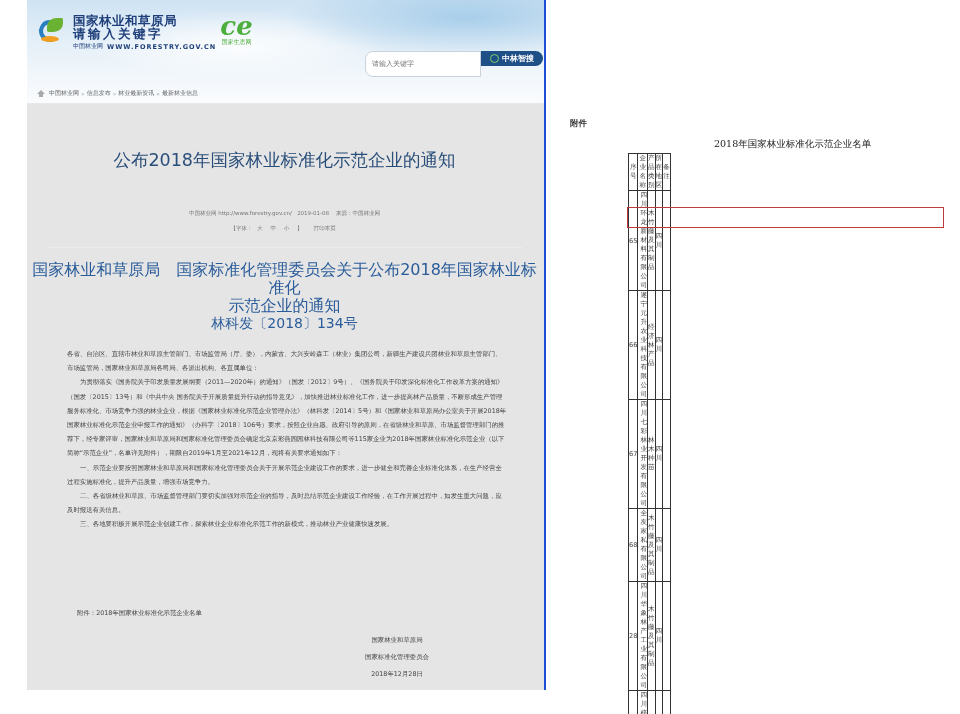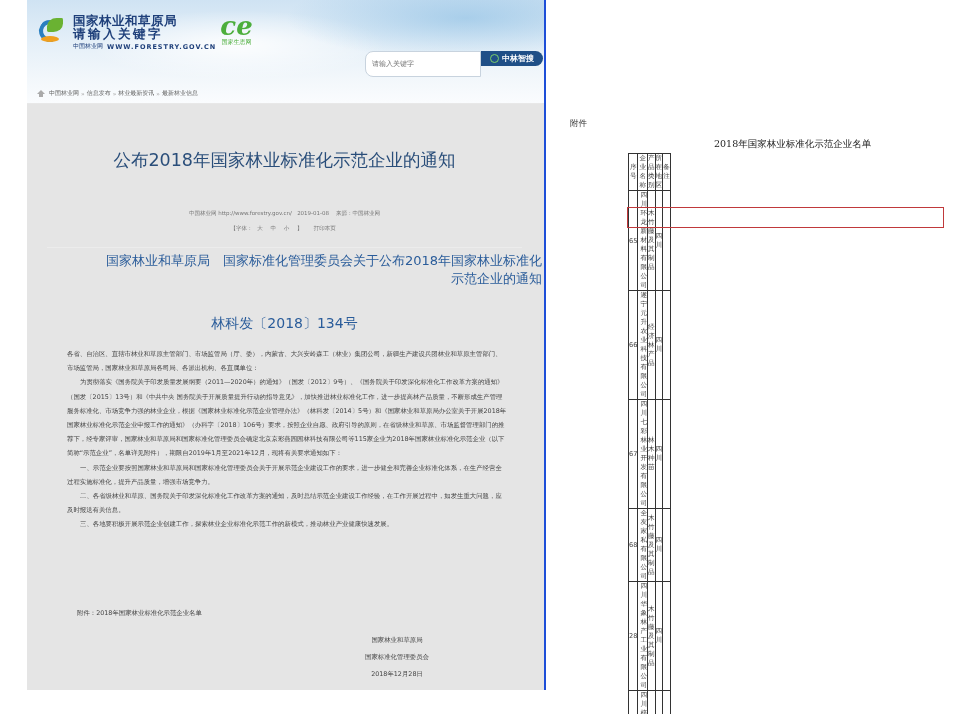--- a/index.html
+++ b/index.html
@@ -38,29 +38,29 @@
   .breadcrumb .home { display:inline-block; width:8px; height:7px; margin-right:4px; position:relative; }
   .breadcrumb .home::before { content:""; position:absolute; left:0; top:0; border-left:4px solid transparent; border-right:4px solid transparent; border-bottom:4px solid #aaa; }
   .breadcrumb .home::after { content:""; position:absolute; left:2px; top:4px; width:4px; height:3px; background:#aaa; }
   .breadcrumb .sep { margin:0 2px; color:#999; }
   .card { position:absolute; left:0; top:103px; width:515px; height:587px; border-top:1px solid #e8e8e8; }
   .title { position:absolute; left:0; width:515px; top:44px; text-align:center; font-size:17.5px; color:#2a4e7a; line-height:24px; }
   .meta1 { position:absolute; left:0; width:515px; top:106px; text-align:center; font-size:5.5px; color:#777; }
   .meta2 { position:absolute; left:0; width:515px; top:121px; text-align:center; font-size:5.5px; color:#777; }
   .meta2 span { margin:0 3px; }
   .hr { position:absolute; left:20px; top:143px; width:475px; height:1px; background:#ececec; }
-  .subtitle { position:absolute; left:0; width:515px; top:148px; text-align:right; font-size:13px; color:#2a5c9a; line-height:18px; }
+  .subtitle { position:absolute; left:0; width:515px; top:157px; text-align:center; font-size:16px; color:#2a5c9a; line-height:18px; }
   .docnum { position:absolute; left:0; width:515px; top:211px; text-align:center; font-size:14px; color:#2a5c9a; }
   .body { position:absolute; left:40px; top:243px; width:440px; font-size:6.4px; color:#444; line-height:14.2px; }
   .body p { margin:0; }
   .body .ind { text-indent:13px; }
   .attach { position:absolute; left:50px; top:505px; font-size:6.4px; color:#444; }
   .sign { position:absolute; left:310px; width:120px; text-align:center; font-size:6.4px; color:#444; }
   .right { position:absolute; left:570px; top:118px; }
-  .r-label { font-size:8.5px; color:#333; }
+  .r-label { font-size:8.5px; color:#333;font-weight:bold; }
   .tbl-title { position:absolute; left:144px; top:20px; font-size:9.5px; color:#222; font-family:"DejaVu Serif", serif; white-space:nowrap; }
   table.list { position:absolute; left:58px; top:35px; border-collapse:collapse; font-size:6.6px; color:#444; }
   table.list td, table.list th { border:1px solid #333; height:18px; padding:0; text-align:center; font-weight:normal; }
   table.list td.name { text-align:left; padding-left:2px; }
   .hl { position:absolute; left:627px; top:207px; width:317px; height:21px; border:1.5px solid #c0393b; box-sizing:border-box; pointer-events:none; }
 </style>
 </head>
 <body>
 
 <div class="left-panel">
@@ -126,21 +126,21 @@
     <div class="subtitle">
       <div>国家林业和草原局　国家标准化管理委员会关于公布2018年国家林业标准化</div>
       <div>示范企业的通知</div>
     </div>
     <div class="docnum">林科发〔2018〕134号</div>
 
     <div class="body">
       <p>各省、自治区、直辖市林业和草原主管部门、市场监管局（厅、委），内蒙古、大兴安岭森工（林业）集团公司，新疆生产建设兵团林业和草原主管部门、市场监管局，国家林业和草原局各司局、各派出机构、各直属单位：</p>
       <p class="ind">为贯彻落实《国务院关于印发质量发展纲要（2011—2020年）的通知》（国发〔2012〕9号）、《国务院关于印发深化标准化工作改革方案的通知》（国发〔2015〕13号）和《中共中央 国务院关于开展质量提升行动的指导意见》，加快推进林业标准化工作，进一步提高林产品质量，不断形成生产管理服务标准化、市场竞争力强的林业企业，根据《国家林业标准化示范企业管理办法》（林科发〔2014〕5号）和《国家林业和草原局办公室关于开展2018年国家林业标准化示范企业申报工作的通知》（办科字〔2018〕106号）要求，按照企业自愿、政府引导的原则，在省级林业和草原、市场监督管理部门的推荐下，经专家评审，国家林业和草原局和国家标准化管理委员会确定北京京彩燕园园林科技有限公司等115家企业为2018年国家林业标准化示范企业（以下简称“示范企业”，名单详见附件），期限自2019年1月至2021年12月，现将有关要求通知如下：</p>
       <p class="ind">一、示范企业要按照国家林业和草原局和国家标准化管理委员会关于开展示范企业建设工作的要求，进一步健全和完善企业标准化体系，在生产经营全过程实施标准化，提升产品质量，增强市场竞争力。</p>
-      <p class="ind">二、各省级林业和草原、国务院关于印发深化标准化工作改革方案的通知，及时总结示范企业建设工作经验，在工作开展过程中，如发生重大问题，应及时报送有关信息。</p>
+      <p class="ind">二、各省级林业和草原、市场监督管理部门要切实加强对示范企业的指导，及时总结示范企业建设工作经验，在工作开展过程中，如发生重大问题，应及时报送有关信息。</p>
       <p class="ind">三、各地要积极开展示范企业创建工作，探索林业企业标准化示范工作的新模式，推动林业产业健康快速发展。</p>
     </div>
 
     <div class="attach">附件：2018年国家林业标准化示范企业名单</div>
     <div class="sign" style="top:532px;">国家林业和草原局</div>
     <div class="sign" style="top:549px;">国家标准化管理委员会</div>
     <div class="sign" style="top:566px;">2018年12月28日</div>
   </div>
 </div>
 

